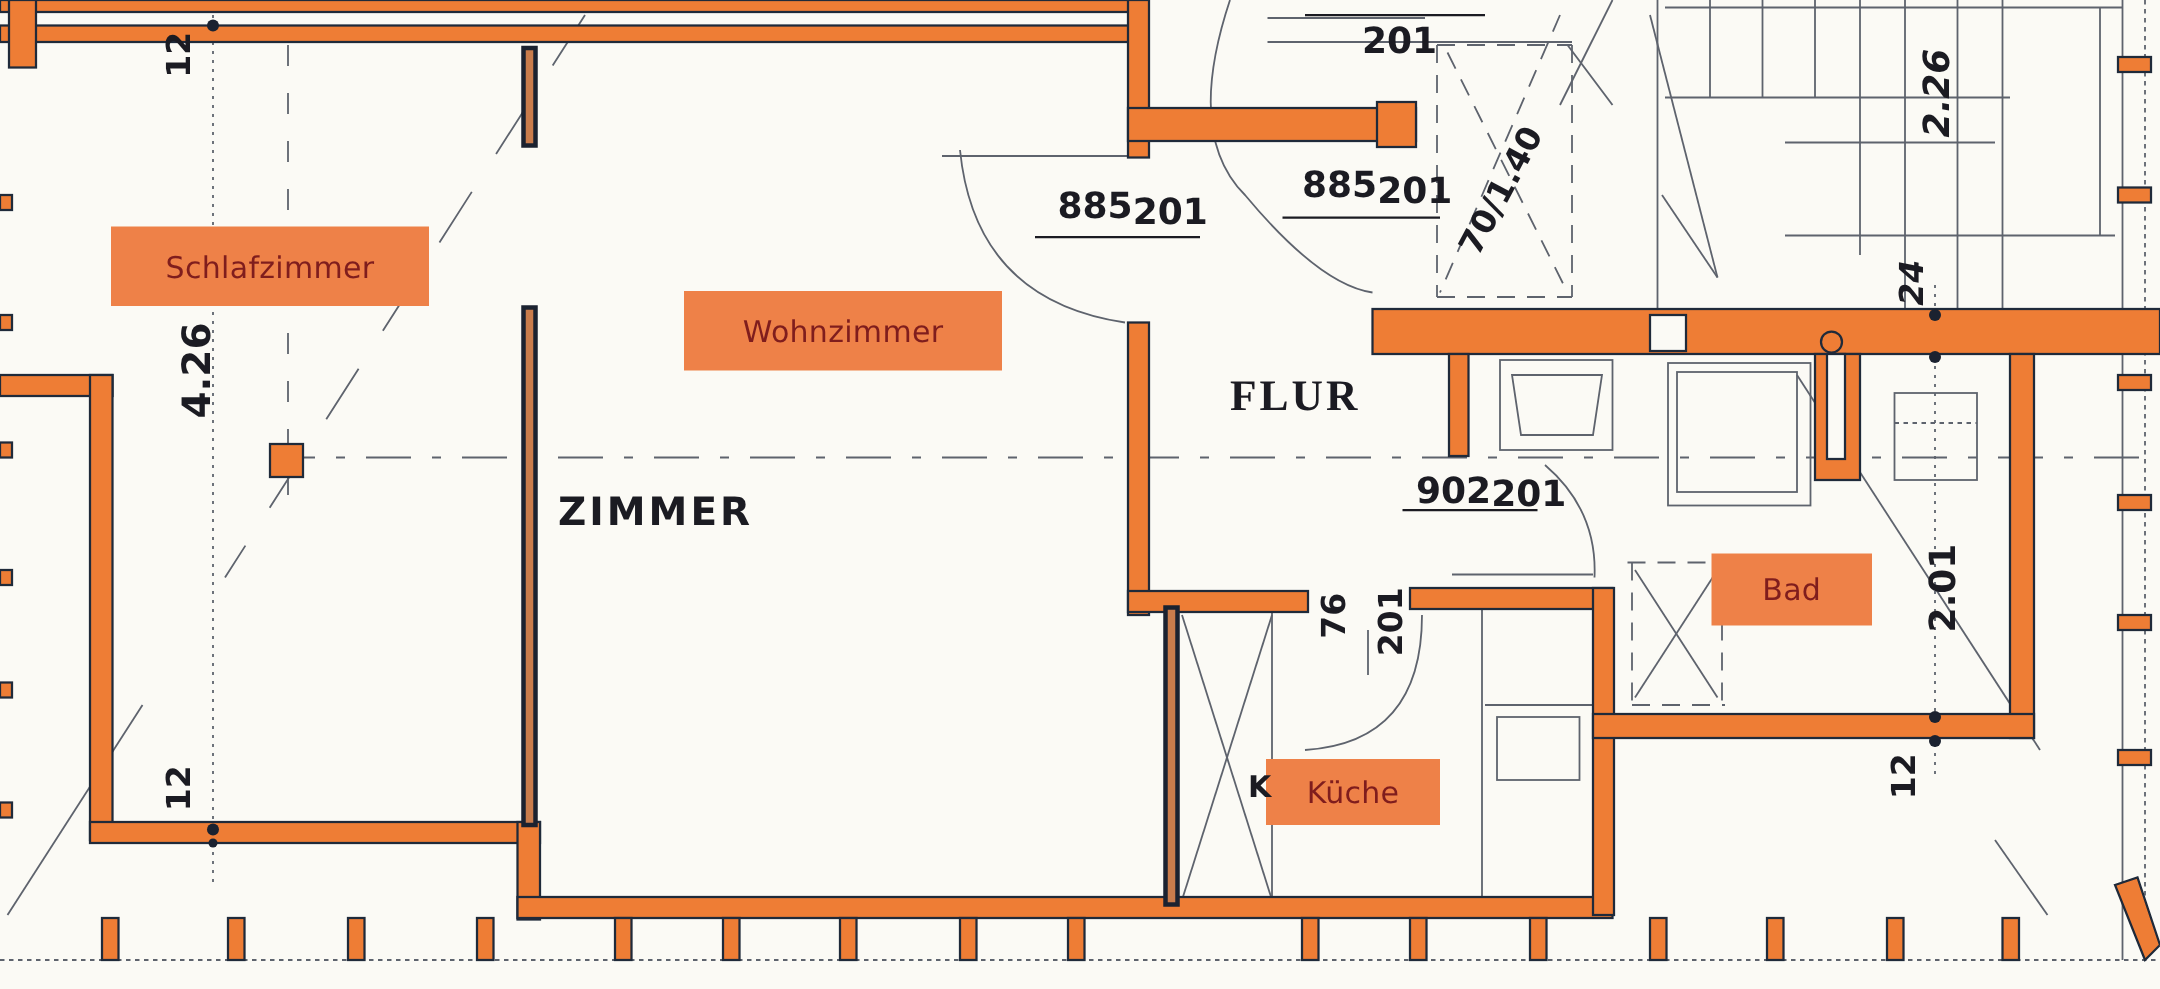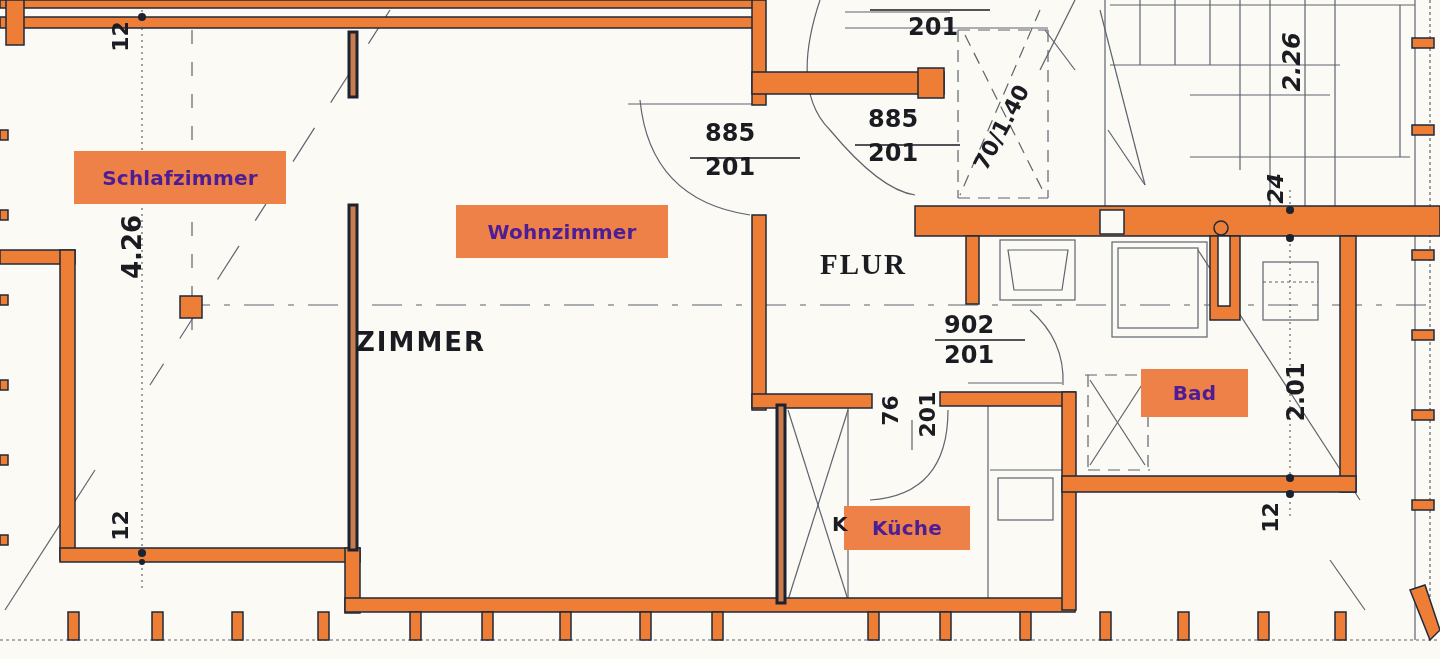--- a/index.html
+++ b/index.html
@@ -6,37 +6,37 @@
   body {
     width: 1440px; height: 659px; overflow: hidden;
     background: #fbfaf5;
     font-family: "Liberation Sans", sans-serif;
     position: relative;
   }
   #plan { position: absolute; left: 0; top: 0; width: 1440px; height: 659px; }
   .room-label {
     position: absolute;
     background: #ee8148;
-    color: #4c1d95;
+    color: #7f1d1d;
     font-family: "DejaVu Sans", sans-serif;
     font-size: 20px;
-    font-weight: bold;
+    font-weight: normal;
     display: flex; align-items: center; justify-content: center;
     letter-spacing: 0.2px;
   }
   .hand {
     position: absolute;
     font-family: "DejaVu Sans", sans-serif;
     color: #1b1b22;
     font-weight: bold;
     white-space: nowrap;
   }
   .dim { font-size: 26px; }
   .dim-frac {
-    position: absolute; display: flex; flex-direction: column; align-items: center;
+    position: absolute; display: flex; flex-direction: row; align-items: center;
     font-family: "DejaVu Sans", sans-serif; color: #1b1b22; font-weight: bold;
   }
   .dim-frac .num { font-size: 24px; line-height: 26px; }
   .dim-frac .den { font-size: 24px; line-height: 26px; }
   .rot-90 { transform: rotate(-90deg); transform-origin: center; }
   .rot-70 { transform: rotate(-62deg); transform-origin: center; }
 </style>
 </head>
 <body>
 
@@ -201,26 +201,26 @@
 
   <g stroke="#1b1b22" stroke-width="1.5">
     <line x1="690" y1="158" x2="800" y2="158"></line>
     <line x1="855" y1="145" x2="960" y2="145"></line>
     <line x1="935" y1="340" x2="1025" y2="340"></line>
     <line x1="870" y1="10" x2="990" y2="10"></line>
   </g>
 </svg>
 
 <div class="room-label" style="left:74px; top:151px; width:212px; height:53px;">Schlafzimmer</div>
-<div class="room-label" style="left:456px; top:205px; width:212px; height:53px;">Wohnzimmer</div>
+<div class="room-label" style="left:456px; top:194px; width:212px; height:53px;">Wohnzimmer</div>
 <div class="room-label" style="left:1141px; top:369px; width:107px; height:48px;">Bad</div>
-<div class="room-label" style="left:844px; top:506px; width:126px; height:44px;">Küche</div>
+<div class="room-label" style="left:844px; top:506px; width:116px; height:44px;">Küche</div>
 
 <div class="hand" style="left:820px; top:248px; font-size:29px; letter-spacing:2px;font-family:Liberation Serif, serif;">FLUR</div>
-<div class="hand" style="left:356px; top:327px; font-size:26px; letter-spacing:2px;text-align:right;">ZIMMER</div>
+<div class="hand" style="left:372px; top:327px; font-size:26px; letter-spacing:2px;text-align:right;">ZIMMER</div>
 <div class="hand" style="left:832px; top:512px; font-size:20px;">K</div>
 
 <div class="hand dim rot-90" style="left:105px; top:24px; font-size:22px;">12</div>
 <div class="hand dim rot-90" style="left:100px; top:232px; font-size:26px;">4.26</div>
 <div class="hand dim rot-90" style="left:105px; top:513px; font-size:22px;">12</div>
 
 <div class="dim-frac" style="left:705px; top:120px;">
   <span class="num">885</span>
   <span class="den" style="margin-top:8px;">201</span>
 </div>

